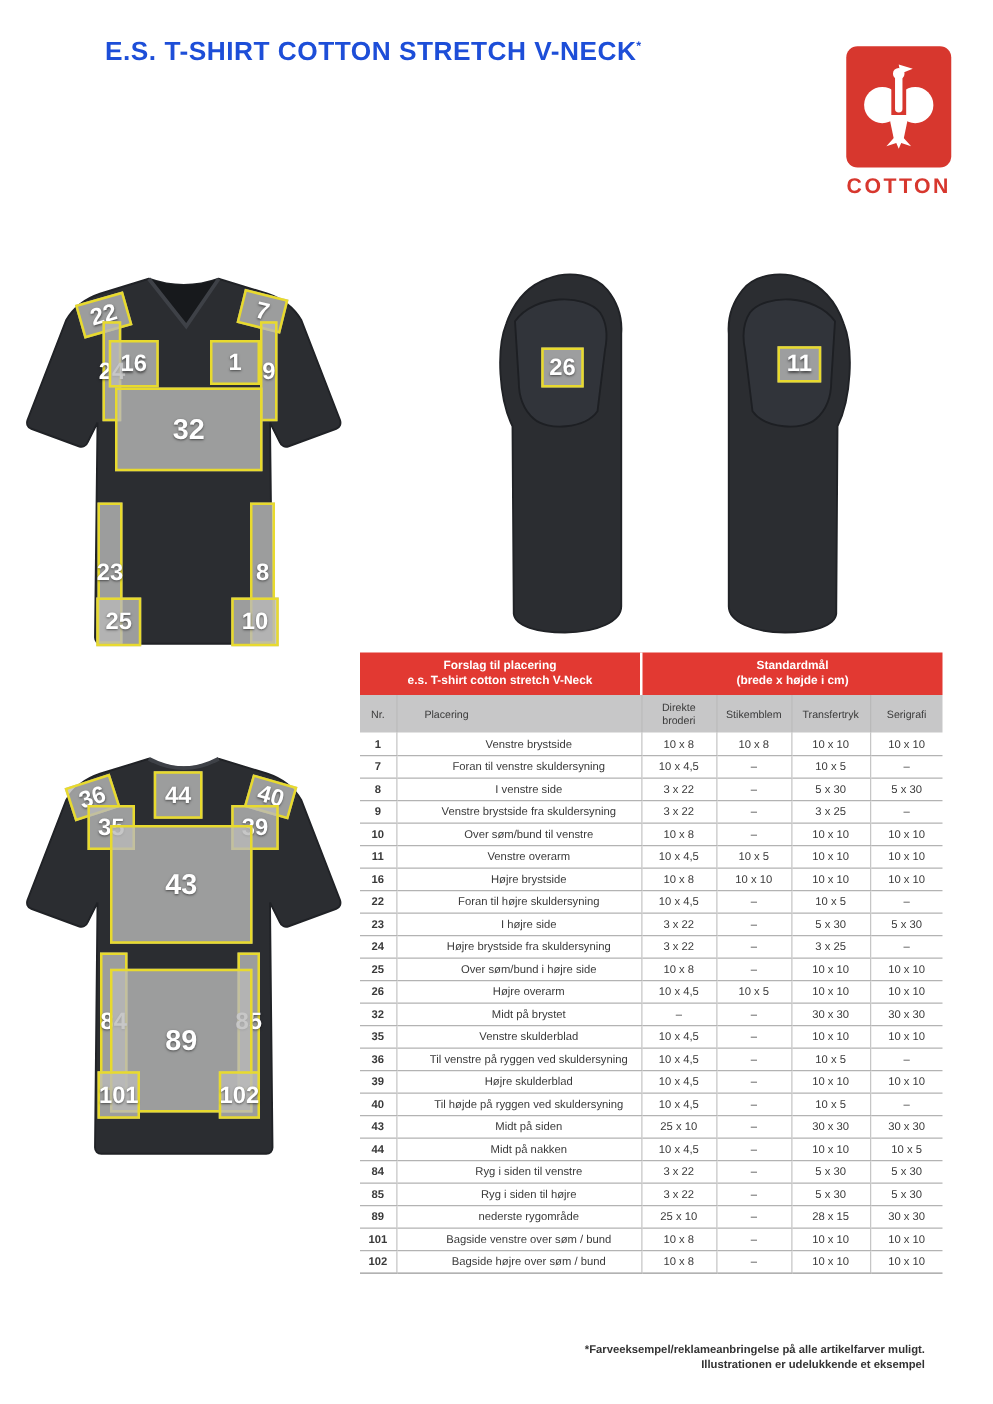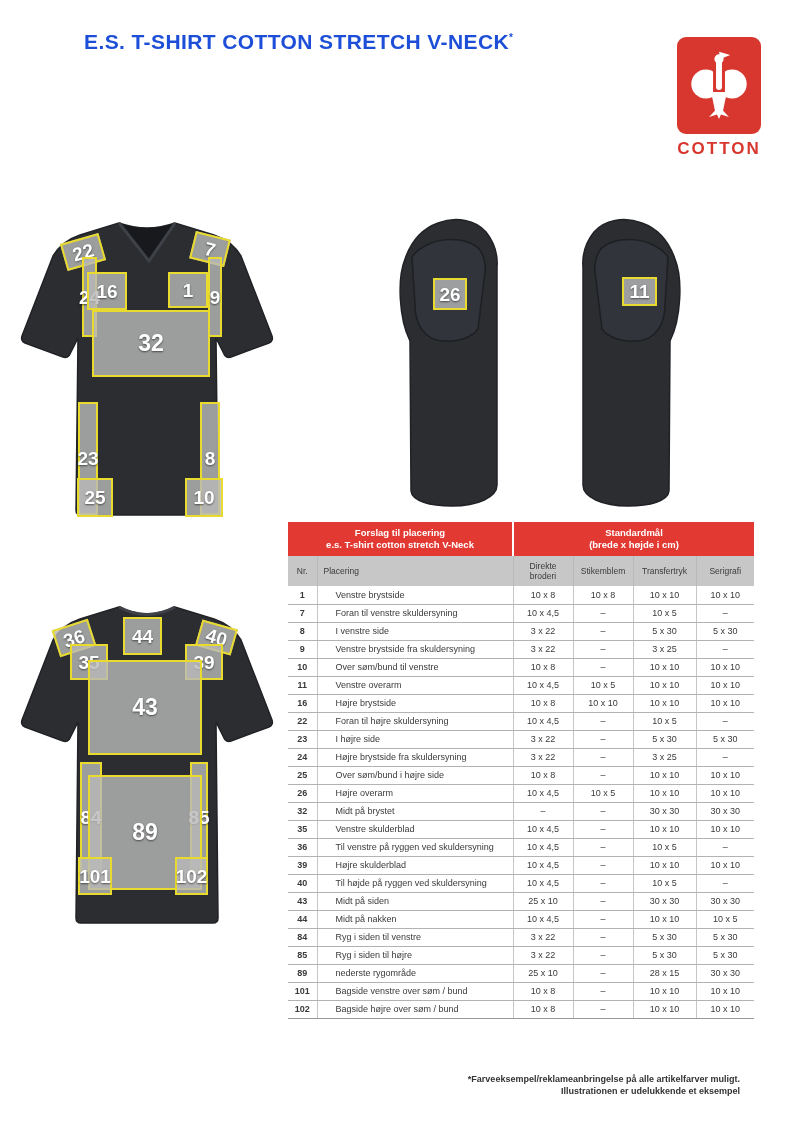--- a/index.html
+++ b/index.html
@@ -59,28 +59,28 @@
   .red-h th{
     background:var(--table-header-red,#e23932);color:#fff;
     font-size:9.5px;font-weight:700;line-height:12px;padding:5px 2px;text-align:center;
   }
   .red-h th + th{border-left:2px solid #fff}
   .col-h th{
     background:var(--subheader-gray,#c7c7c8);color:#3a3a3a;
     font-weight:400;font-size:8.5px;line-height:10px;padding:5px 2px;text-align:center;
   }
   .col-h th + th{border-left:1px solid #b9b9b9}
-  .col-h th.c1{text-align:left;padding-left:6px}
+  .col-h th.c1{text-align:left;padding-left:22px}
   .ptable tbody td{
     border-bottom:1px solid #b3b3b3;height:18px;padding:2px 2px;
     text-align:center;line-height:10px;
   }
   .ptable tbody td + td{border-left:1px solid #c6c6c6}
   .ptable tbody td.c0{font-weight:700}
-  .ptable tbody td.c1{text-align:left;padding-left:18px}
+  .ptable tbody td.c1{text-align:center;padding-left:18px}
   .ptable tbody tr:last-child td{border-bottom:1px solid #999}
 
   
   .footnote{
     position:absolute;right:54px;top:1074px;width:460px;
     text-align:right;font-size:9px;font-weight:700;color:#333;line-height:11.5px;
   }
 </style>
 </head>
 <body>

